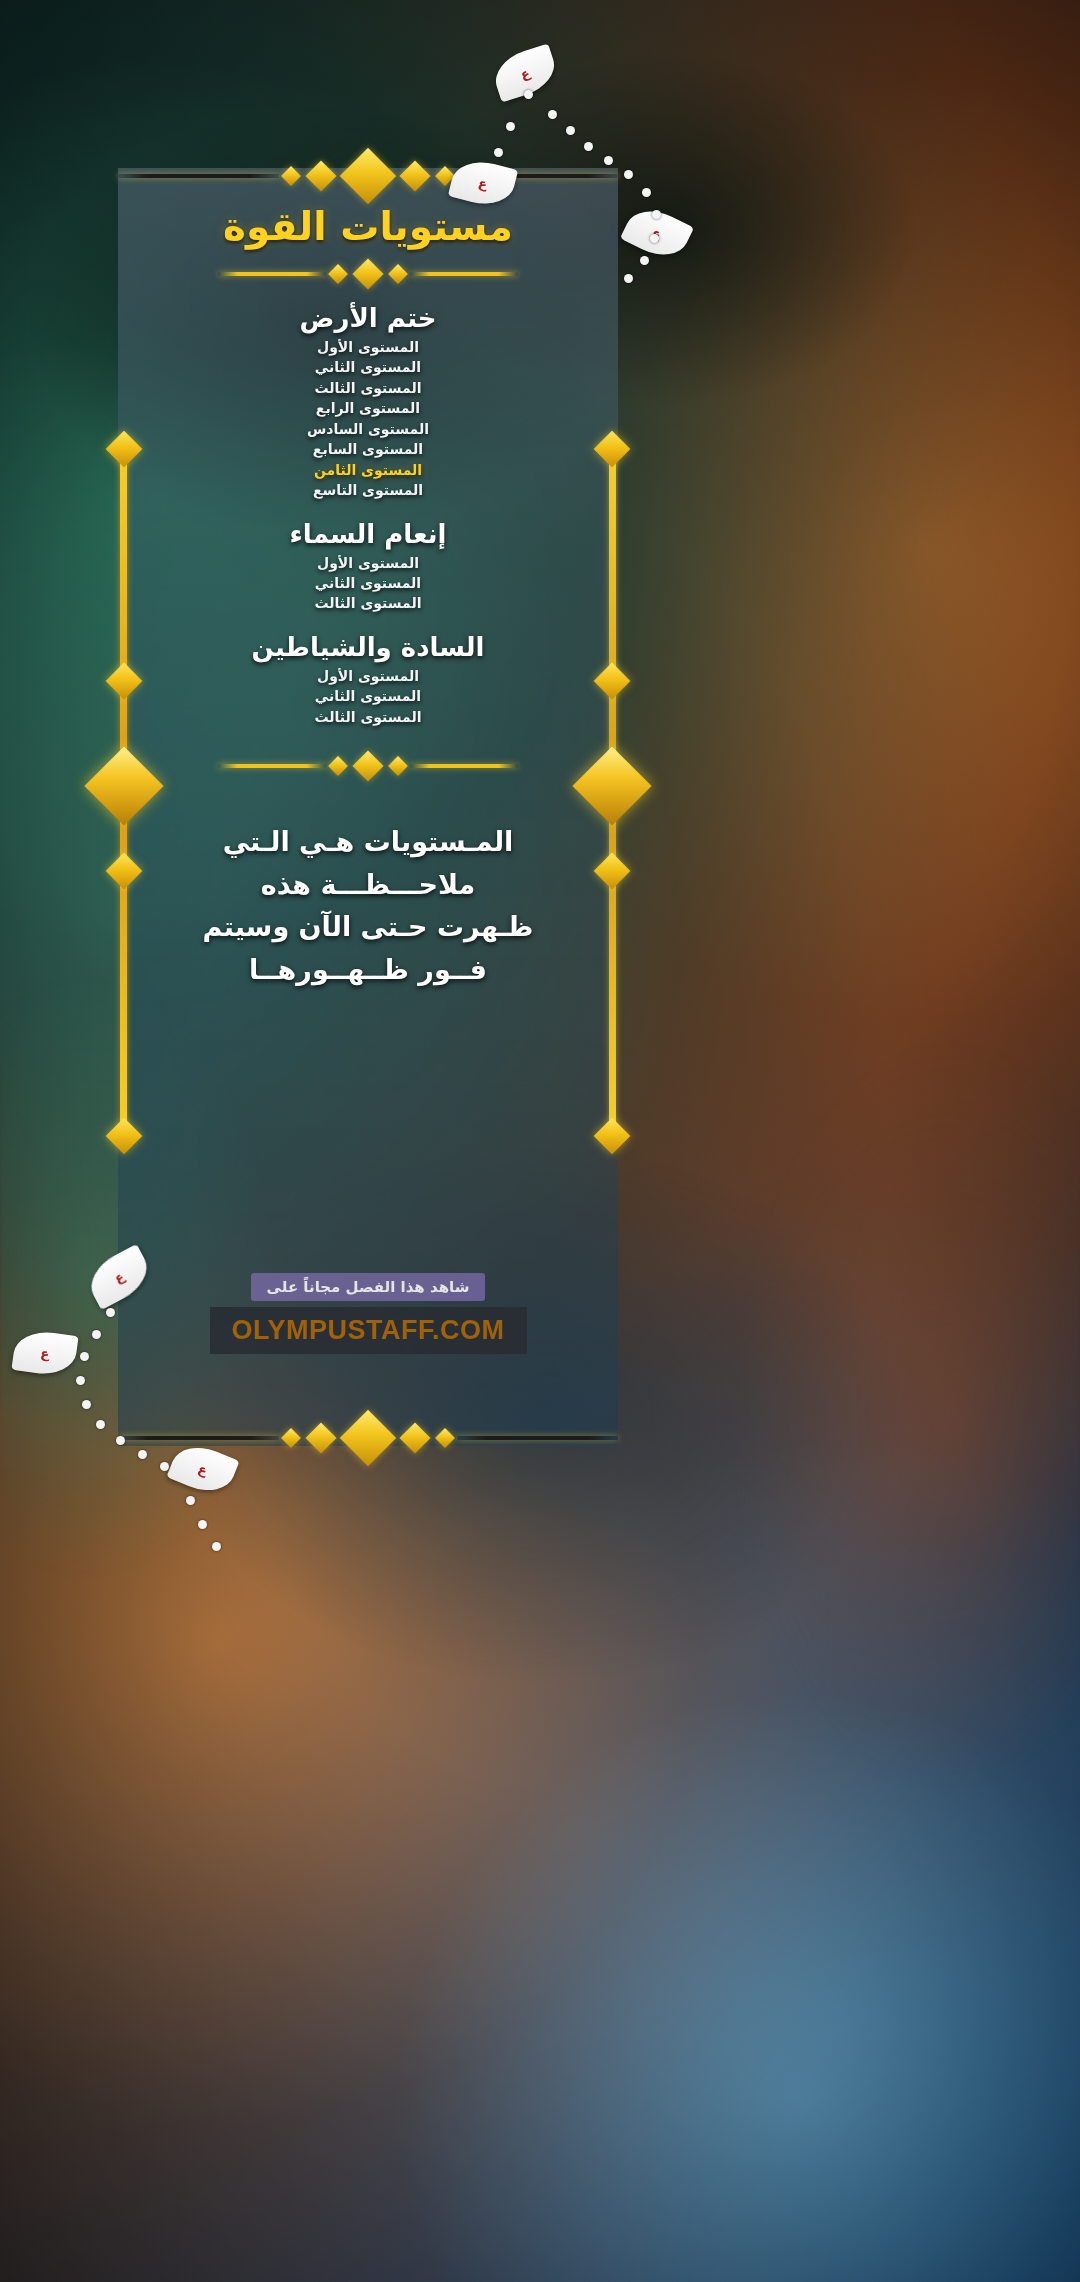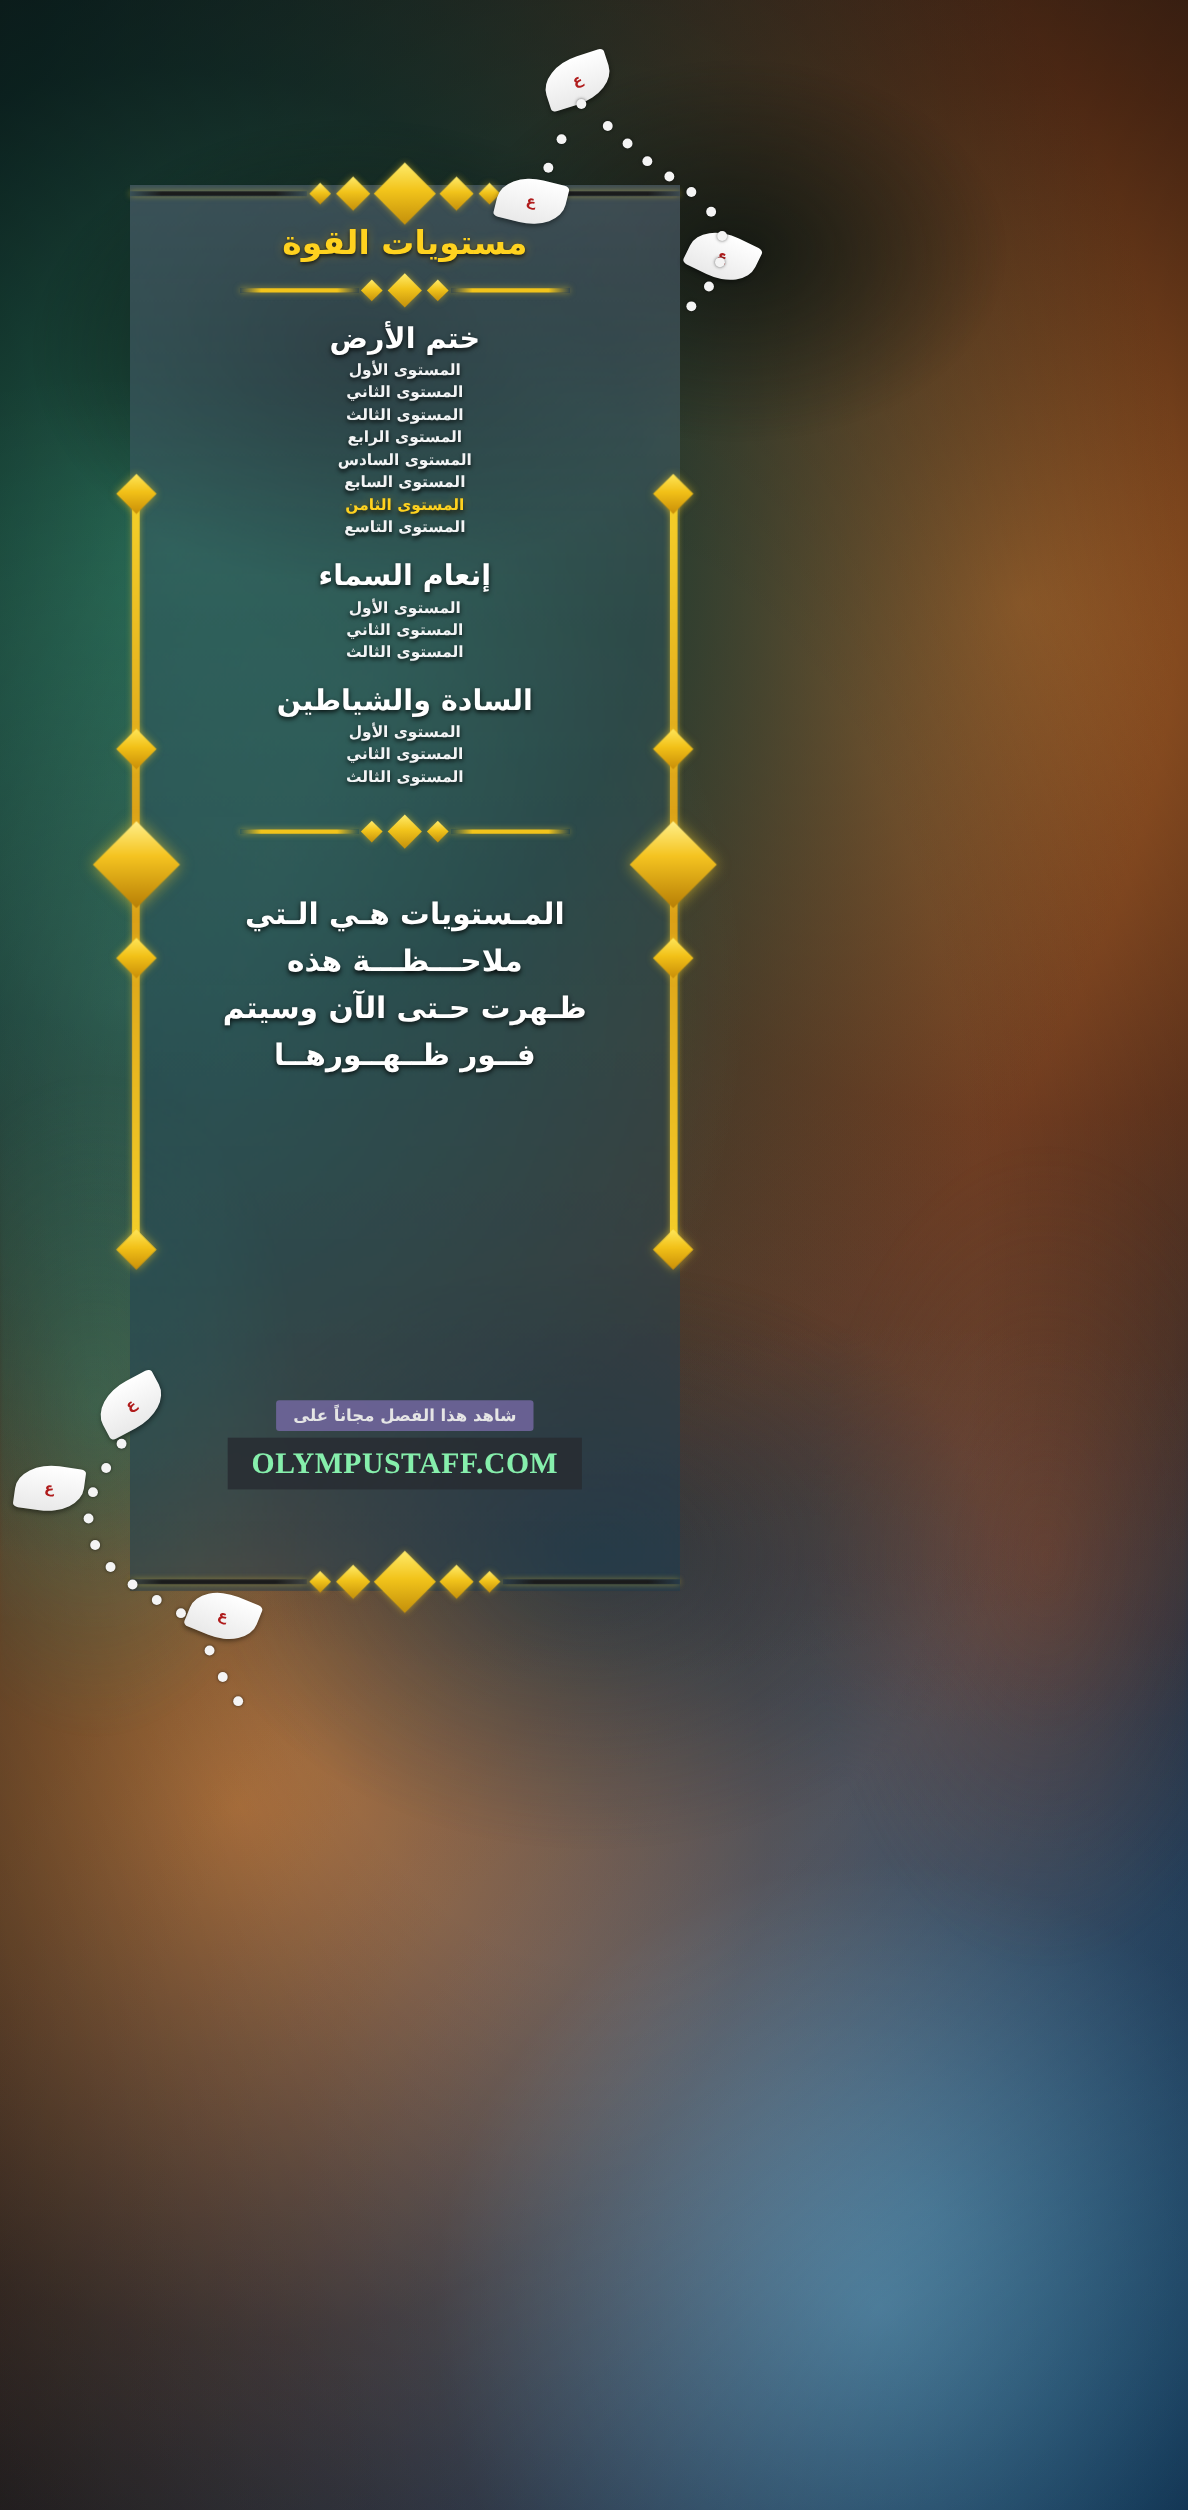--- a/index.html
+++ b/index.html
@@ -149,21 +149,21 @@
     top: 168px;
     width: 500px;
     height: 1278px;
     direction: rtl;
     text-align: center;
     color: #ffffff;
   }
 
   .title {
     margin-top: 36px;
-    font-size: 30px;
+    font-size: 39px;
     font-weight: bold;
     color: #ffd21f;
     letter-spacing: 1px;
     text-shadow: 0 2px 4px rgba(0,0,0,0.75), 0 0 10px rgba(255,190,0,0.35);
   }
 
   .title-rule {
     margin: 14px auto 0 auto;
     width: 300px;
     height: 22px;
@@ -227,28 +227,28 @@
     background: rgba(120,106,168,0.78);
     color: #e5e5e5;
     font-size: 15px;
     font-weight: bold;
     padding: 5px 16px;
     border-radius: 3px;
     direction: rtl;
   }
   .wm-main {
     background: rgba(40,44,50,0.86);
-    color: #86efac;
+    color: #a16207;
     font-size: 27px;
     font-weight: bold;
     letter-spacing: 0.5px;
     padding: 8px 22px;
     border-radius: 0;
     direction: ltr;
-    font-family: Liberation Serif, serif;
+    font-family: Liberation Sans, sans-serif;
   }
 
   
   .bead {
     position: absolute;
     width: 9px;
     height: 9px;
     border-radius: 50%;
     background: #f4f4f4;
     box-shadow: 0 0 3px rgba(0,0,0,0.6);

